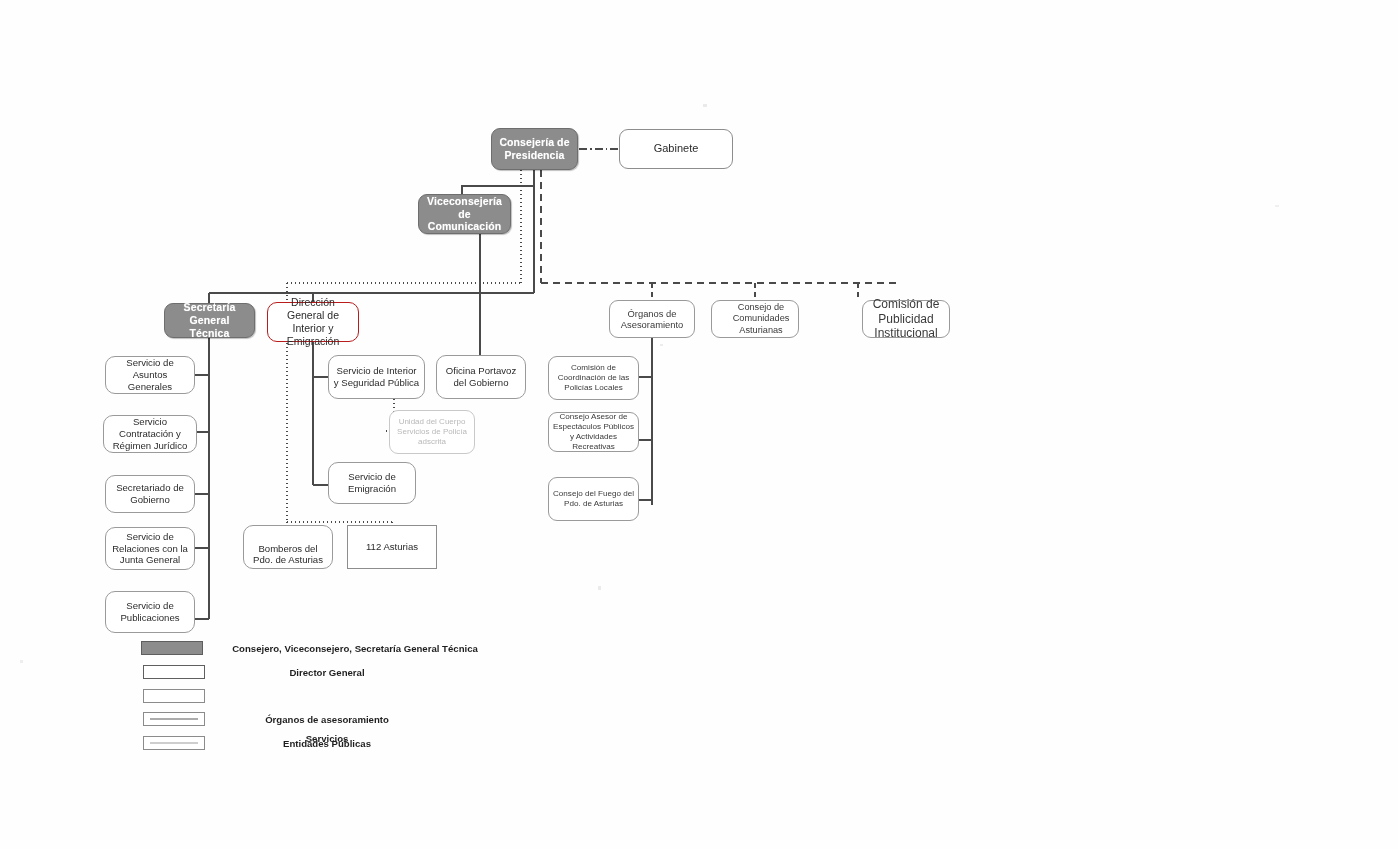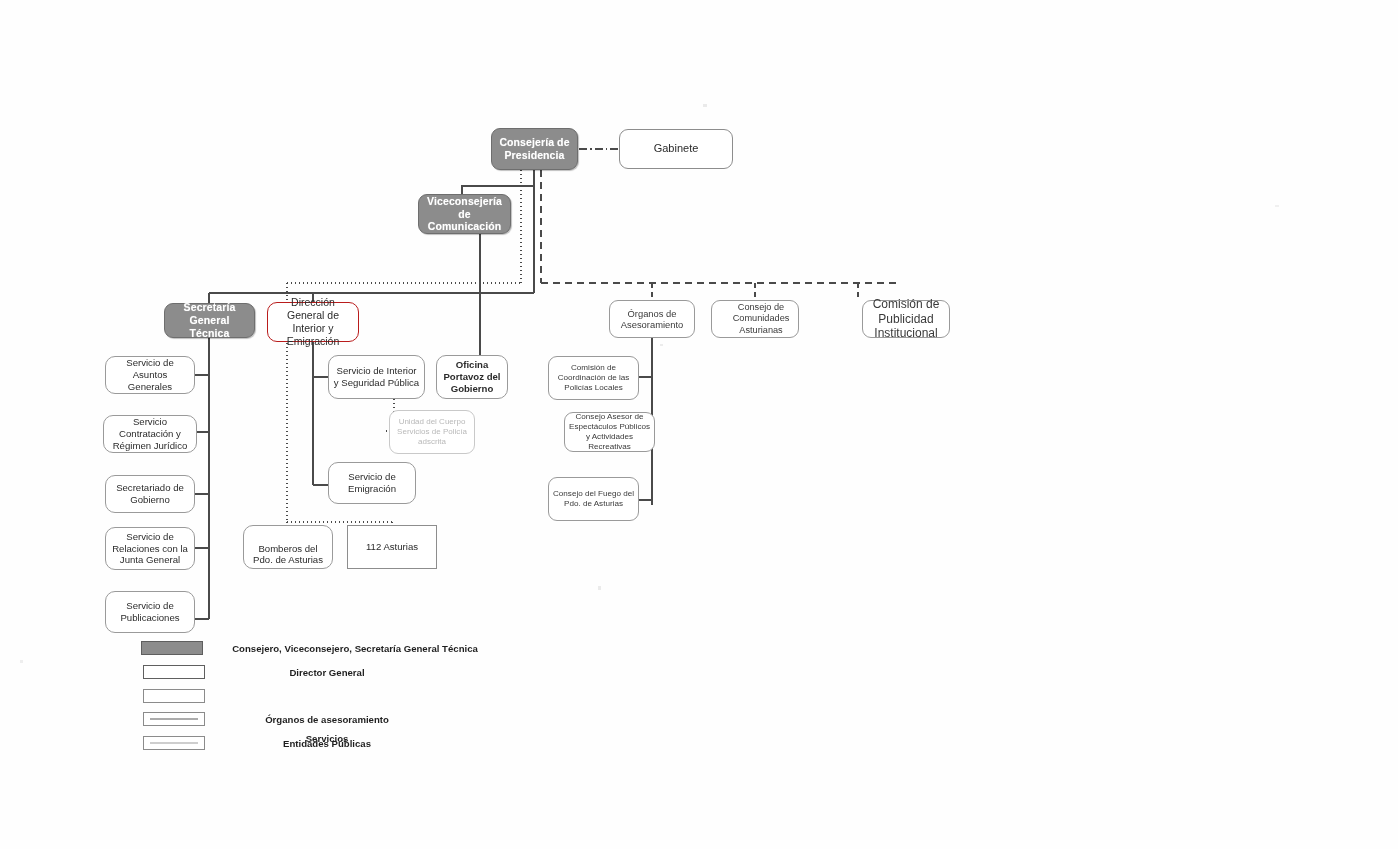--- a/index.html
+++ b/index.html
@@ -242,21 +242,21 @@
   </div>
 
   <div class="node svc" style="left:105px;top:591px;width:90px;height:42px;">
     <span>Servicio de Publicaciones</span>
   </div>
 
   <div class="node svc" style="left:328px;top:355px;width:97px;height:44px;">
     <span>Servicio de Interior y Seguridad Pública</span>
   </div>
 
-  <div class="node svc" style="left:436px;top:355px;width:72px;height:44px;font-weight:bold;">
+  <div class="node svc" style="left:436px;top:355px;width:90px;height:44px;">
     <span>Oficina Portavoz del Gobierno</span>
   </div>
 
   <div class="node ghost" style="left:389px;top:410px;width:86px;height:44px;">
     <span>Unidad del Cuerpo Servicios de Policía adscrita</span>
   </div>
 
   <div class="node svc" style="left:328px;top:462px;width:88px;height:42px;">
     <span>Servicio de Emigración</span>
   </div>
@@ -266,21 +266,21 @@
   </div>
 
   <div class="node square" style="left:347px;top:525px;width:90px;height:44px;">
     <span>112 Asturias</span>
   </div>
 
   <div class="node adv" style="left:548px;top:356px;width:91px;height:44px;">
     <span>Comisión de Coordinación de las Policías Locales</span>
   </div>
 
-  <div class="node adv" style="left:564px;top:412px;width:91px;height:40px;justify-content:flex-end;">
+  <div class="node adv" style="left:548px;top:412px;width:91px;height:40px;justify-content:flex-end;">
     <span>Consejo Asesor de Espectáculos Públicos y Actividades Recreativas</span>
   </div>
 
   <div class="node adv" style="left:548px;top:477px;width:91px;height:44px;">
     <span>Consejo del Fuego del Pdo. de Asturias</span>
   </div>
 
   <div id="legend">
 
     <div class="legend-swatch filled" style="left:141px;top:641px;"></div>

